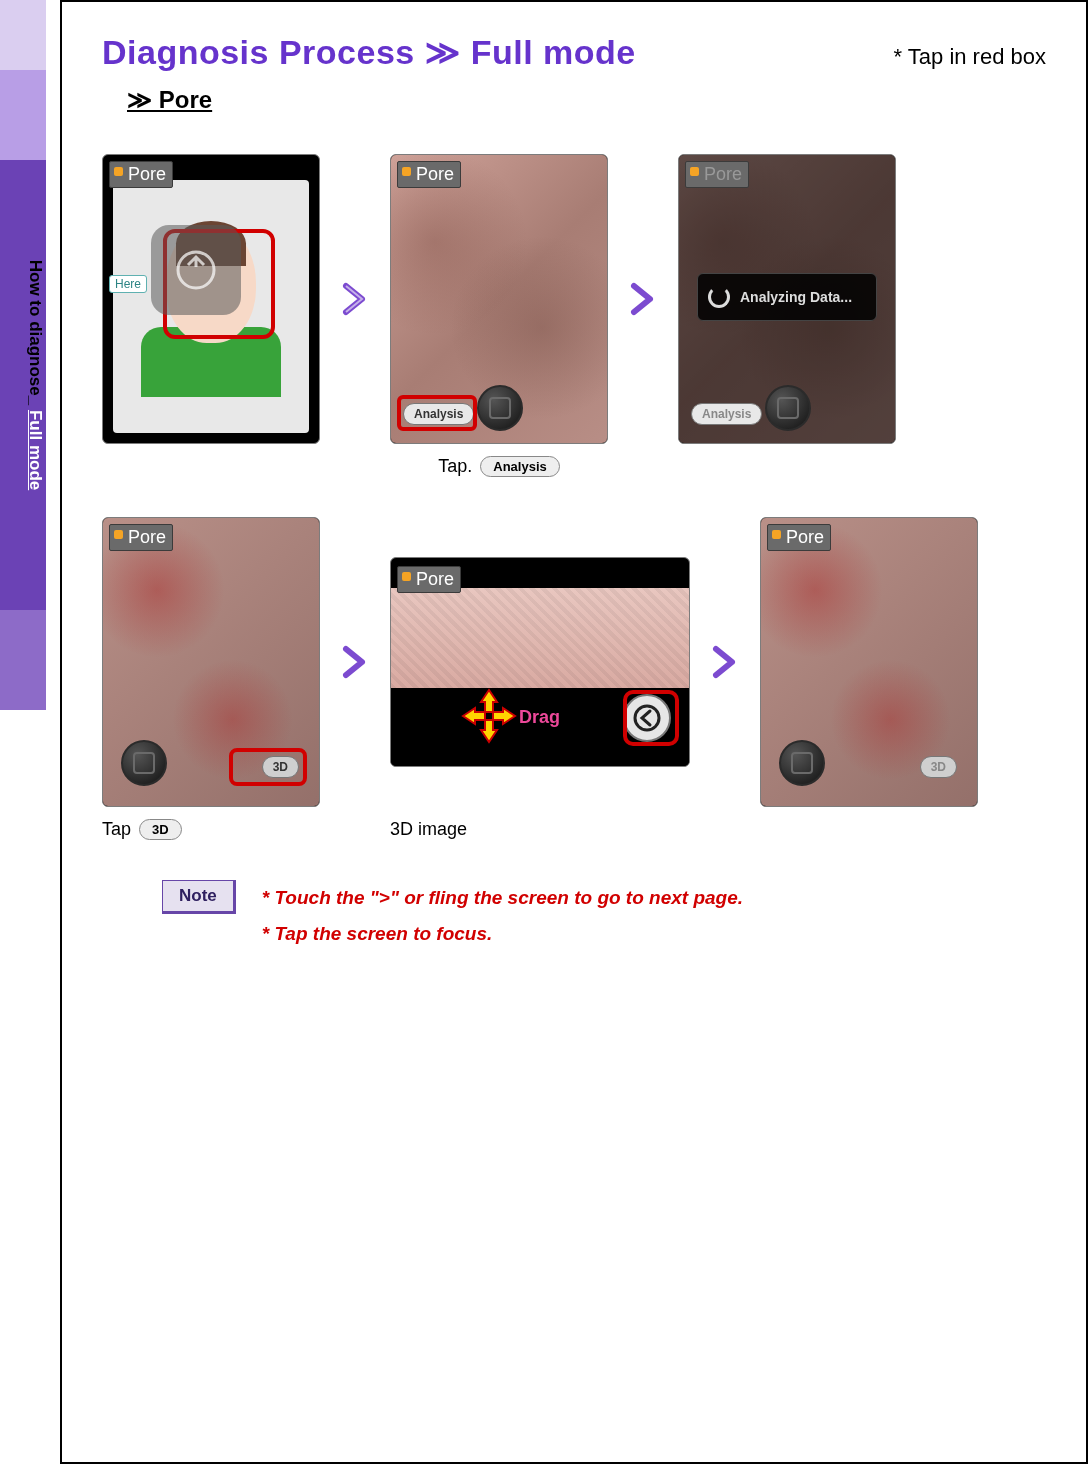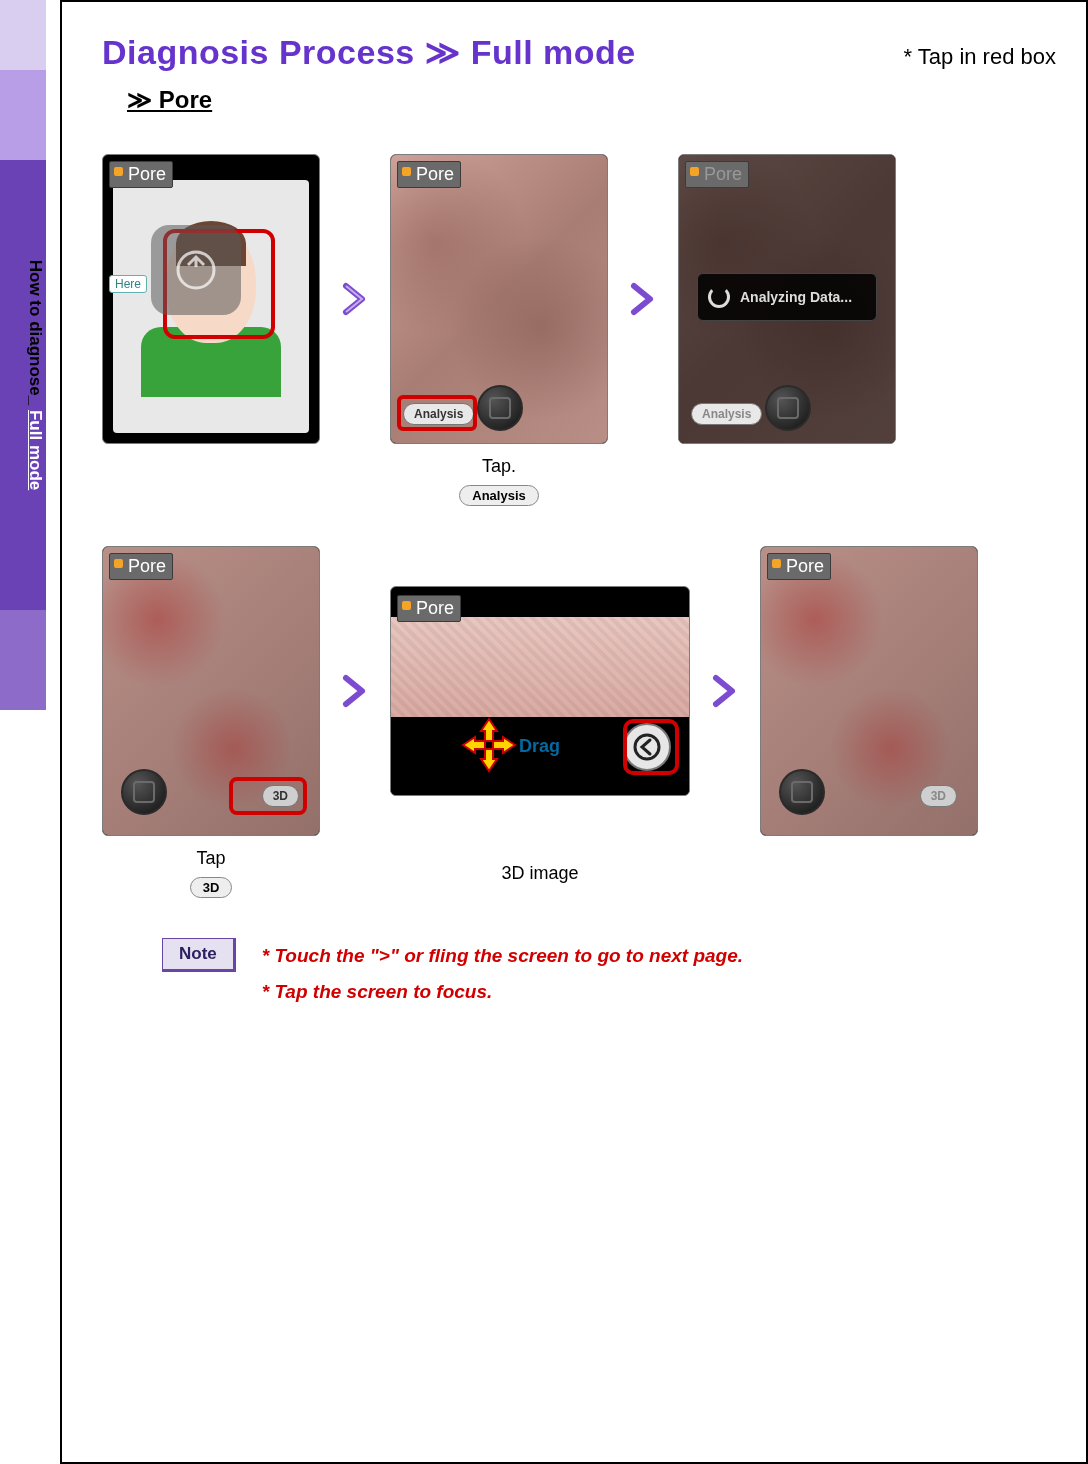--- a/index.html
+++ b/index.html
@@ -6,21 +6,21 @@
   body { font-family: Arial, Helvetica, sans-serif; background: #fff; width: 1088px; height: 1464px; position: relative; }
 
   .side-strip { position: absolute; left: 0; top: 0; width: 60px; height: 1464px; }
   .side-block-1 { position: absolute; left: 0; top: 0; width: 46px; height: 70px; background: #dacef0; }
   .side-block-2 { position: absolute; left: 0; top: 70px; width: 46px; height: 90px; background: #b89ee6; }
   .side-block-3 { position: absolute; left: 0; top: 160px; width: 46px; height: 450px; background: #6b42b5; }
   .side-block-4 { position: absolute; left: 0; top: 610px; width: 46px; height: 100px; background: #8d6bc8; }
   .side-label { position: absolute; left: -140px; top: 365px; width: 350px; transform: rotate(90deg); transform-origin: center; text-align: center; color: #000; font-weight: bold; font-size: 17px; }
   .side-label .full-mode { color: #fff; text-decoration: underline; }
 
-  .page-frame { position: absolute; left: 60px; top: 0; width: 1028px; height: 1464px; border: 2px solid #000; background: #fff; padding: 30px 30px 30px 40px; }
+  .page-frame { position: absolute; left: 60px; top: 0; width: 1028px; height: 1464px; border: 2px solid #000; background: #fff; padding: 30px 40px 30px 40px; }
 
   .header-row { display: flex; justify-content: space-between; align-items: baseline; margin-bottom: 14px; }
   .page-title { color: #6633cc; font-size: 34px; font-weight: bold; letter-spacing: 0.5px; }
   .hint { font-size: 22px; }
 
   .subheader { font-size: 24px; font-weight: bold; text-decoration: underline; margin-left: 25px; margin-bottom: 40px; }
 
   .row { display: flex; align-items: center; gap: 18px; margin-bottom: 12px; }
   .phone { position: relative; width: 218px; height: 290px; background: #000; border-radius: 6px; overflow: hidden; border: 1px solid #7c7c7c; }
   .phone.wide { width: 300px; height: 210px; }
@@ -63,32 +63,32 @@
   .btn-3d.dim{color:#888;}
 
   .round-cam{position:absolute;width:46px;height:46px;border-radius:50%;background:radial-gradient(circle at 35% 30%, #555, #111);border:2px solid #2b2b2b;}
   .round-cam::after{content:"";position:absolute;inset:10px;border:2px solid #6a6a6a;border-radius:4px;}
   .round-cam.bc{left:86px;bottom:12px;}
   .round-cam.bl{left:18px;bottom:20px;}
 
   .analyzing{position:absolute;left:18px;right:18px;top:118px;background:rgba(0,0,0,.85);border:1px solid #444;border-radius:6px;padding:12px 10px;display:flex;align-items:center;gap:10px;color:#ddd;font-size:14px;font-weight:bold;}
   .spinner{width:22px;height:22px;border:3px solid #ddd;border-top-color:transparent;border-radius:50%;}
 
-  .drag-label{position:absolute;left:128px;bottom:38px;color:#0369a1;font-weight:bold;font-size:18px;}
+  .drag-label{position:absolute;left:128px;bottom:38px;color:#ec4899;font-weight:bold;font-size:18px;}
   .drag-arrows{position:absolute;left:70px;bottom:18px;}
   .back-circle{position:absolute;right:18px;bottom:24px;width:48px;height:48px;border-radius:50%;background:#e6e6e6;display:flex;align-items:center;justify-content:center;border:2px solid #777;}
 
   .chev{display:inline-block;}
   .chev svg{display:block;}
 
   .caption-row{display:flex;gap:18px;margin:6px 0 40px 0;align-items:center;}
   .caption-row .spacer-phone{width:218px;}
   .caption-row .spacer-chev{width:34px;}
   .caption-row.second .mid{width:300px;}
-  .cap-text{font-size:18px;display:flex;align-items:center;gap:8px;flex-direction:column;}
+  .cap-text{font-size:18px;display:flex;align-items:center;gap:8px;}
   .cap-pill{background:#eee;border:1px solid #888;border-radius:14px;font-size:13px;font-weight:bold;padding:2px 12px;}
 
   .note-row{display:flex;gap:26px;margin-top:20px;margin-left:60px;}
   .note-badge{background:#e6e1f0;border:1px solid #6746a8;border-bottom:3px solid #6746a8;border-right:3px solid #6746a8;padding:5px 16px;font-weight:bold;color:#2f2060;font-size:17px;height:fit-content;}
   .note-lines{color:#d10000;font-style:italic;font-weight:bold;font-size:19px;line-height:1.9;}
 </style>
 </head>
 <body>
 
 <div class="side-strip">

